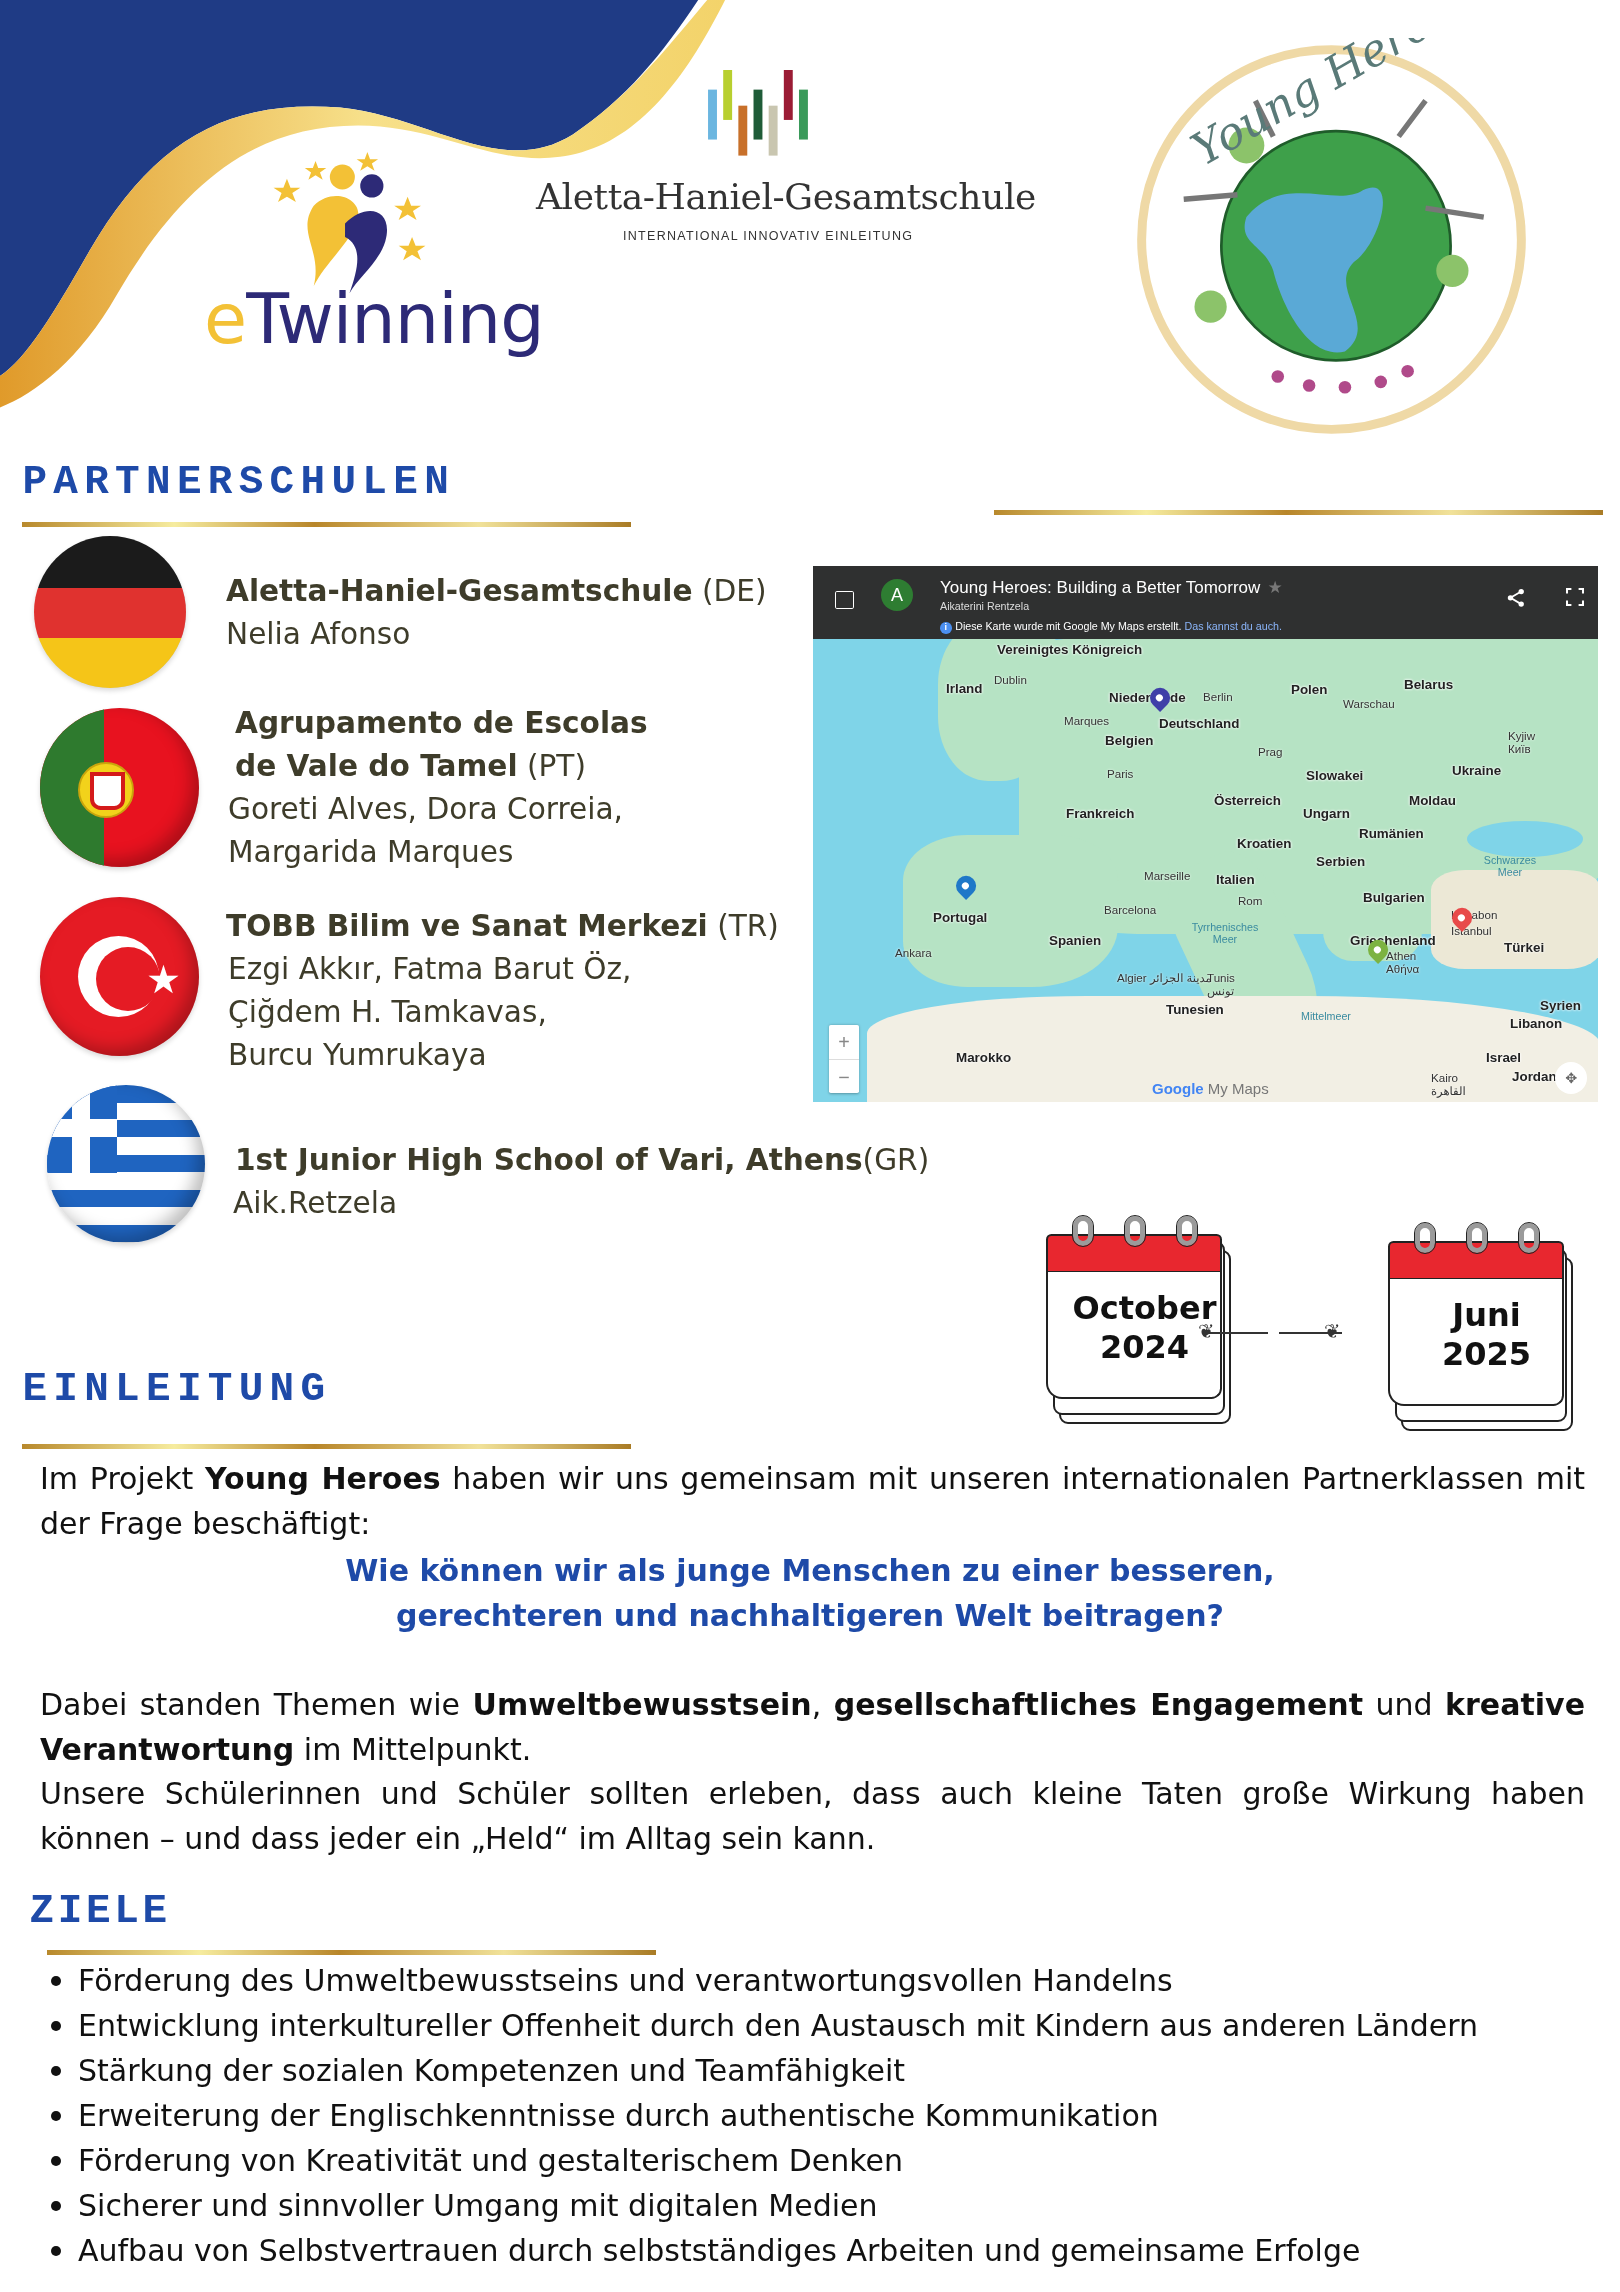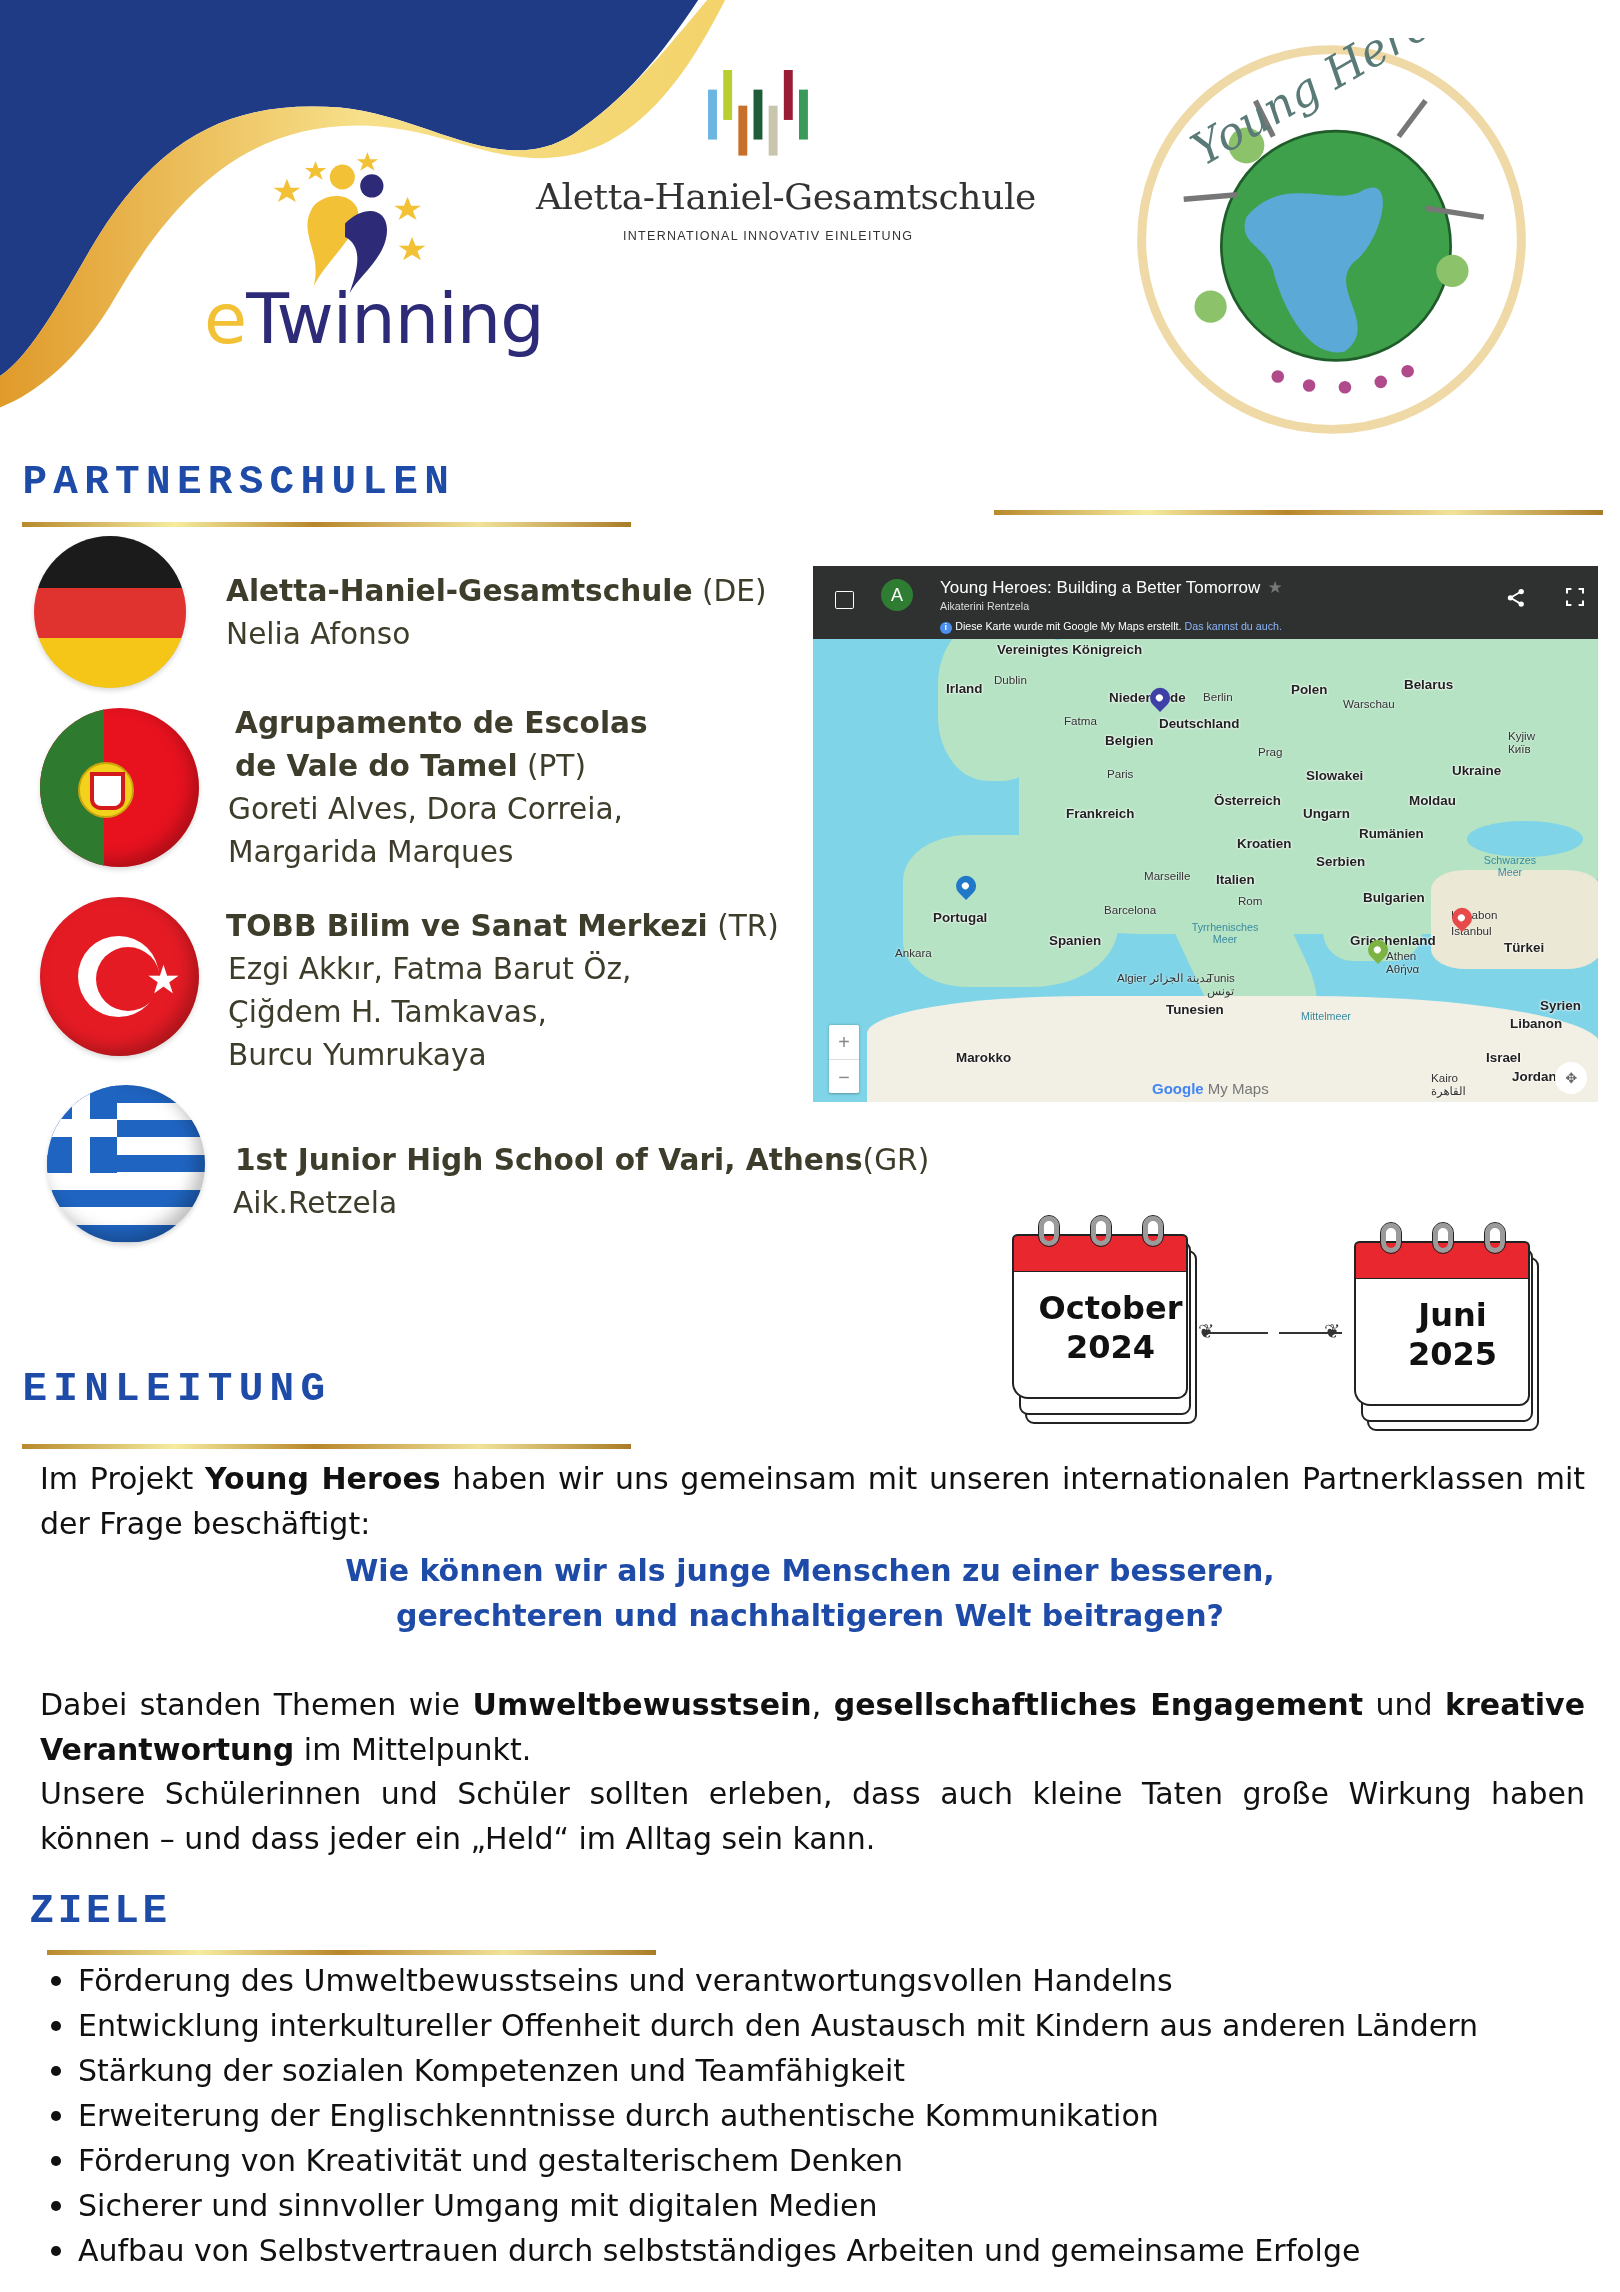--- a/index.html
+++ b/index.html
@@ -41,21 +41,21 @@
   .lbl{position:absolute;font-size:13.4px;font-weight:bold;color:#222;text-shadow:0 0 2.7px #fff,0 0 2.7px #fff;}
   .city{position:absolute;font-size:11.6px;color:#333;text-shadow:0 0 2.7px #fff;}
   .sea{position:absolute;font-size:10.7px;color:#3a8ba0;}
   .pin{position:absolute;width:19.7px;height:19.7px;border-radius:50% 50% 50% 0;transform:rotate(-45deg);}
   .pin::after{content:"";position:absolute;left:6.3px;top:6.3px;width:7.2px;height:7.2px;border-radius:50%;background:#fff;}
   .zoomctl{position:absolute;left:16px;top:459px;width:30px;height:68px;background:#fff;box-shadow:0 0.9px 2.7px rgba(0,0,0,.3);border-radius:1.8px;text-align:center;color:#888;font-size:19.7px;}
   .zoomctl div{height:34px;line-height:34px;}
   .gmaps{position:absolute;left:339px;top:514px;font-size:15px;}
   .recenter{position:absolute;right:10.7px;top:496px;width:32px;height:32px;background:#fff;border-radius:50%;text-align:center;line-height:32px;color:#666;}
   
-  .cal{position:absolute;width:197px;height:197px;}
+  .cal{position:absolute;width:197px;height:197px;margin-left:34px;}
   .cal .pages{position:absolute;left:7.2px;top:25px;width:168px;height:170px;border:2.7px solid #222;border-radius:9px;background:#fff;}
   .cal .page2{left:12.5px;top:34px;}
   .cal .top{position:absolute;left:0;top:18px;width:176px;height:39px;background:#e8272f;border:2.7px solid #222;border-radius:5.4px 5.4px 0 0;box-sizing:border-box;}
   .cal .sheet{position:absolute;left:0;top:56px;width:176px;height:127px;background:#fff;border:2.7px solid #222;border-top:none;border-radius:0 0 10.7px 16px;box-sizing:border-box;}
   .cal .ring{position:absolute;top:0;width:19.7px;height:30px;border:5.4px solid #9b9b9b;border-radius:10.7px;box-sizing:border-box;outline:1.8px solid #222;}
   .cal .txt{position:absolute;left:0;right:0;top:73px;text-align:center;font-size:32px;font-weight:bold;color:#111;line-height:39px;font-family:"DejaVu Sans",sans-serif;}
   .cal-line{position:absolute;height:1.8px;background:#333;}
   
   .para{font-family:"DejaVu Sans",sans-serif;font-size:30px;color:#111;line-height:45px;text-align:justify;}
   .para b{font-weight:bold;}
@@ -184,21 +184,21 @@
     <svg class="map-full" viewBox="0 0 20 20">
         <path d="M1,6 V1 H6 M14,1 H19 V6 M19,14 V19 H14 M6,19 H1 V14" stroke="#fff" stroke-width="2.5" fill="none"></path>
       </svg>
   </div>
 
   <div class="lbl" style="left:184px;top:76px;">Vereinigtes Königreich</div>
   <div class="lbl" style="left:133px;top:115px;">Irland</div>
   <div class="city" style="left:181px;top:107px;">Dublin</div>
   <div class="lbl" style="left:296px;top:124px;">Niederlande</div>
   <div class="city" style="left:390px;top:124px;">Berlin</div>
-  <div class="city" style="left:251px;top:148px;">Fatma</div>
+  <div class="city" style="left:251px;top:148px;">Marques</div>
   <div class="lbl" style="left:346px;top:150px;">Deutschland</div>
   <div class="lbl" style="left:292px;top:167px;">Belgien</div>
   <div class="lbl" style="left:478px;top:116px;">Polen</div>
   <div class="lbl" style="left:591px;top:111px;">Belarus</div>
   <div class="city" style="left:530px;top:131px;">Warschau</div>
   <div class="city" style="left:663px;top:163px;width:36px;margin-left:32px;">Kyjiw Київ</div>
   <div class="lbl" style="left:639px;top:197px;">Ukraine</div>
   <div class="city" style="left:445px;top:179px;">Prag</div>
   <div class="city" style="left:294px;top:201px;">Paris</div>
   <div class="lbl" style="left:493px;top:202px;">Slowakei</div>

